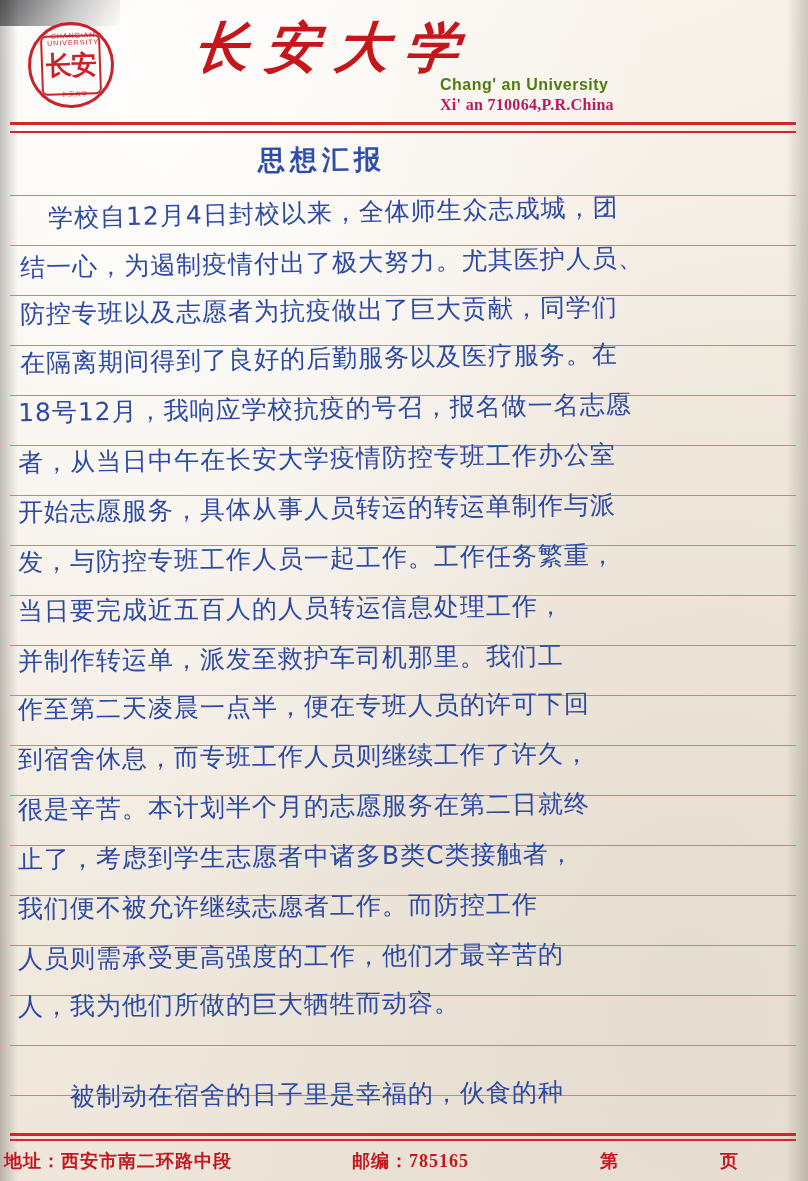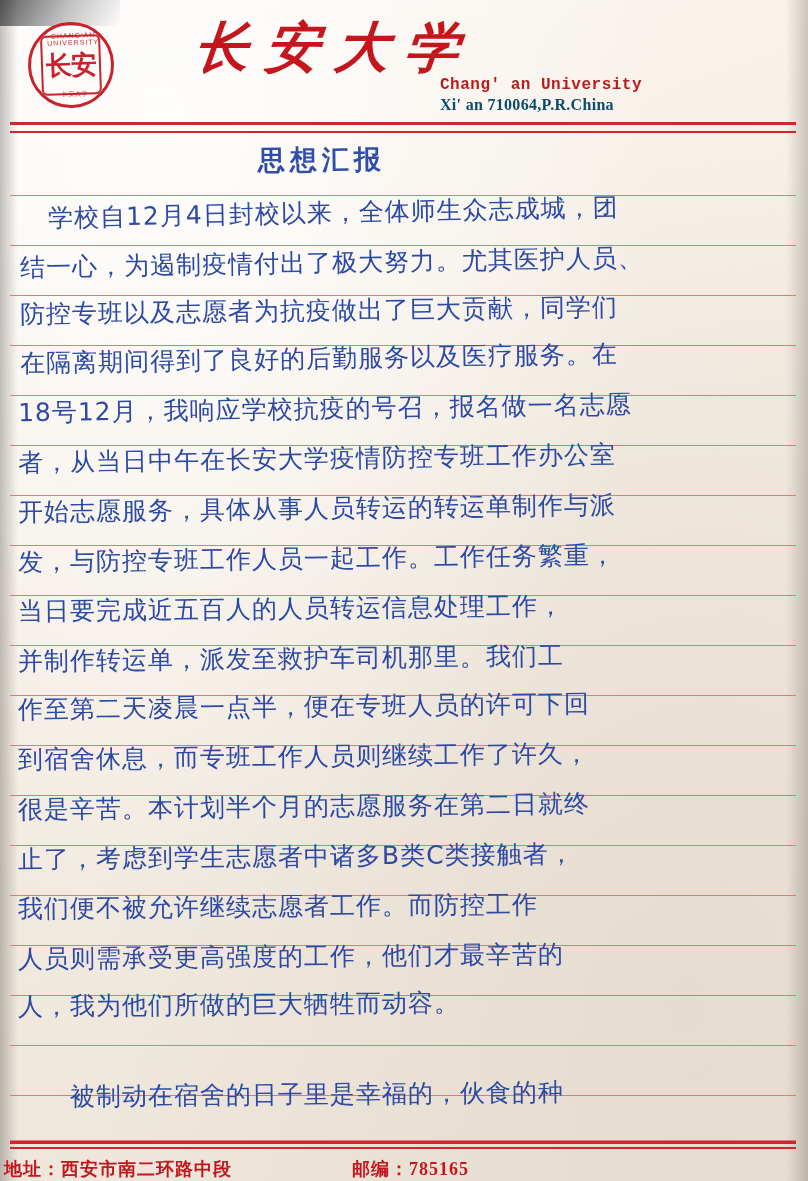--- a/index.html
+++ b/index.html
@@ -118,34 +118,34 @@
     font-family: "Liberation Serif", serif;
     font-size: 17px;
     font-weight: bold;
     color: #c4161c;
     letter-spacing: 3px;
   }
   .univ-name-en {
     position: absolute;
     left: 440px;
     top: 76px;
-    font-family: Liberation Mono, monospace;
+    font-family: Liberation Sans, sans-serif;
     font-size: 16px;
     font-weight: bold;
-    color: #b91c1c;
+    color: #4d7c0f;
     letter-spacing: 0.5px;
   }
   .addr-en {
     position: absolute;
     left: 440px;
     top: 96px;
     font-family: "Liberation Serif", serif;
     font-size: 16px;
     font-weight: bold;
-    color: #0c4a6e;
+    color: #be185d;
     letter-spacing: 0.3px;
   }
   .rule {
     position: absolute;
     left: 10px;
     width: 786px;
     background: #d0262c;
   }
   .rule-thick { height: 3px; }
   .rule-thin { height: 1.5px; }
@@ -185,21 +185,21 @@
     white-space: nowrap;
     letter-spacing: 1px;
     font-weight: 500;
   }
 
   
   .footer {
     position: absolute;
     left: 0; right: 0;
     bottom: 0;
-    height: 40px;
+    height: 48px;
   }
   .footer-rule-thick {
     position: absolute;
     left: 10px; width: 786px; height: 3px;
     background: #d0262c;
     top: 0;
   }
   .footer-rule-thin {
     position: absolute;
     left: 10px; width: 786px; height: 1.5px;
@@ -282,14 +282,15 @@
   <div class="hw" style="left:18px;  top:890px; transform:rotate(-0.5deg);">我们便不被允许继续志愿者工作。而防控工作</div>
   <div class="hw" style="left:18px;  top:940px; transform:rotate(-0.5deg);">人员则需承受更高强度的工作，他们才最辛苦的</div>
   <div class="hw" style="left:18px;  top:988px; transform:rotate(-0.5deg);">人，我为他们所做的巨大牺牲而动容。</div>
   <div class="hw" style="left:18px;  top:1078px; transform:rotate(-0.5deg);">　　被制动在宿舍的日子里是幸福的，伙食的种</div>
 
   <div class="footer">
     <div class="footer-rule-thick"></div>
     <div class="footer-rule-thin"></div>
     <div class="footer-text f-addr">地址：西安市南二环路中段</div>
     <div class="footer-text f-zip">邮编：785165</div>
+    <div class="footer-text f-page">第　　页</div>
   </div>
 </div>
 
 </body></html>

